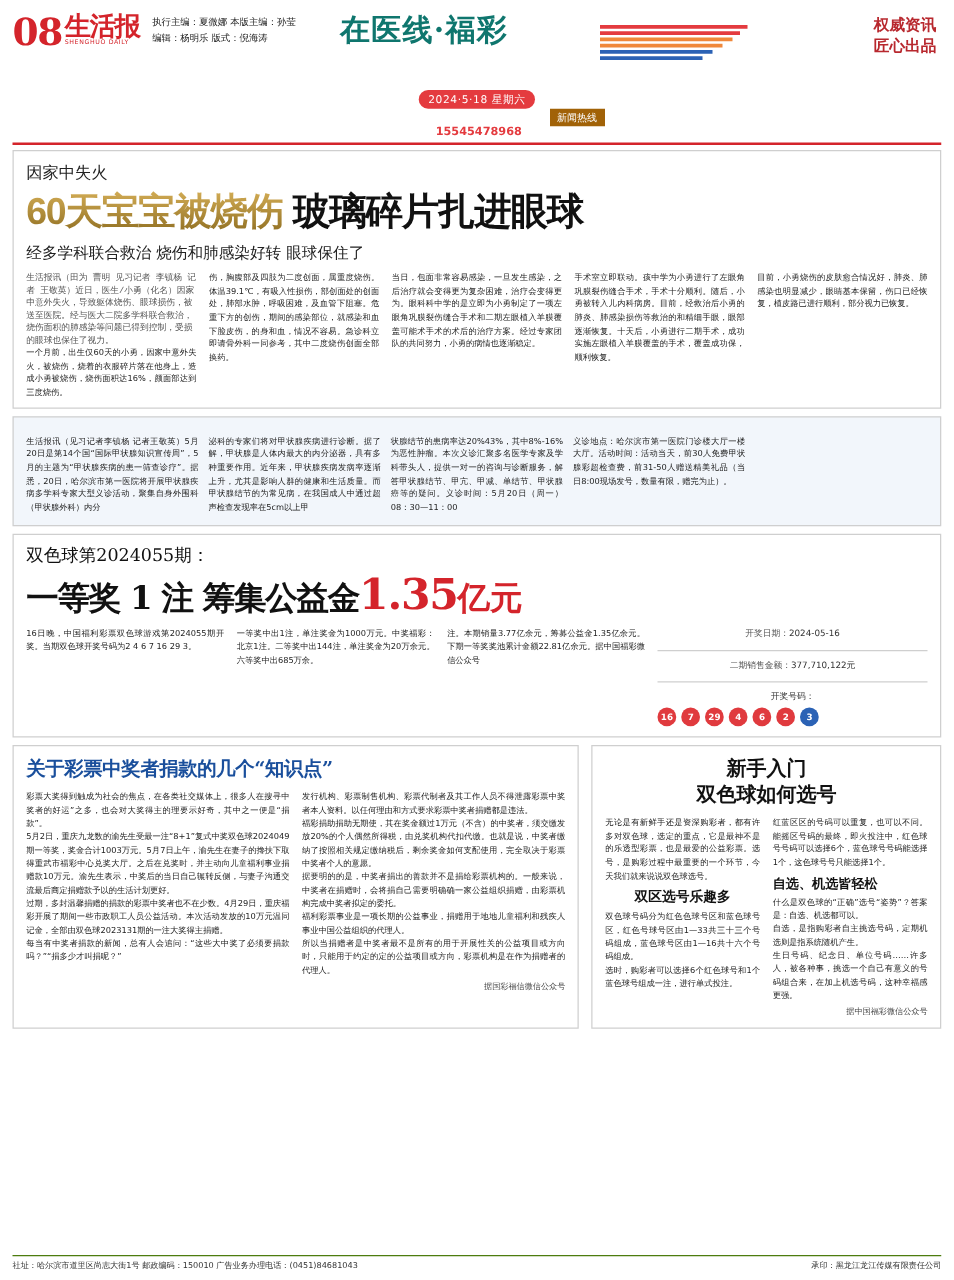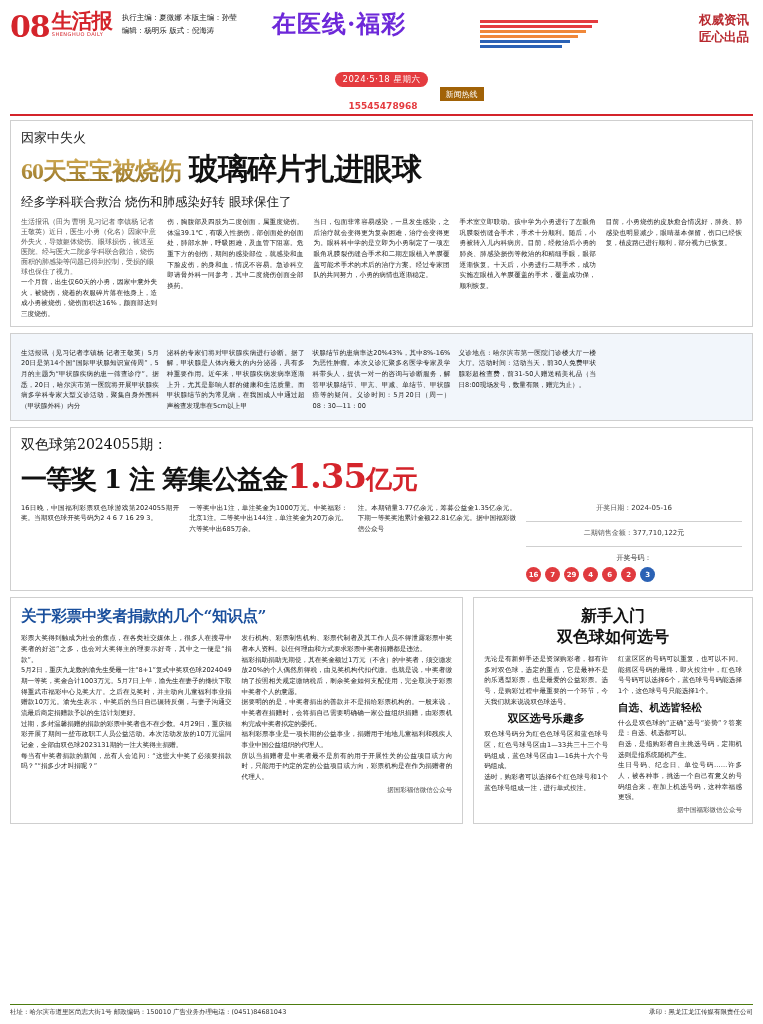--- a/index.html
+++ b/index.html
@@ -23,21 +23,21 @@
   .logo-cn {
     font-size: 21px; font-weight:bold; color:#d4242b; line-height:1;
     font-family:"DejaVu Serif", serif; letter-spacing:-1px;
   }
   .logo-en { font-size:5px; color:#d4242b; letter-spacing:.5px; }
   .staff { margin-left:10px; padding-top:4px; font-size:7.5px; line-height:1.7; color:#222; }
   .center-title {
     position:absolute; left:262px; top:0px; text-align:center;
   }
   .center-title .main {
-    font-size:24px; font-weight:bold; color:#6d28d9; letter-spacing:1px;
+    font-size:24px; font-weight:bold; color:#0f766e; letter-spacing:1px;
     font-family:"DejaVu Serif", serif;
   }
   .arrows { position:absolute; left:470px; top:12px; width:120px; height:22px; }
   .arrows i { display:block; height:3px; margin-bottom:2px; }
   .right-slogan {
     position:absolute; right:4px; top:4px; text-align:center;
     font-size:12.5px; font-weight:bold; color:#b8282e; line-height:1.35;
     font-family:"DejaVu Serif", serif;
   }
   .date-row { display:flex; align-items:center; margin-top:2px;flex-direction:column; }
@@ -49,29 +49,29 @@
     background:#a16207; color:#fff; font-size:8px; padding:1.5px 6px; margin-left:160px;
   }
   .hotline-num { font-size:9px; color:#e43b3f; font-weight:bold; margin-left:3px; }
   .rule-red { height:2px; background:#d4242b; margin-top:3px; }
 
   
   .art1 { border:1px solid #cfcfcf; padding:8px 10px 6px; margin-top:4px; }
   .shoulder { font-size:13px; color:#222; margin-bottom:2px; font-family:"DejaVu Serif", serif;}
   .headline-1 { display:flex; align-items:baseline; gap:8px; }
   .h1-gold {
-    font-size:24px; font-weight:bold; font-family:Liberation Serif, serif;
+    font-size:30px; font-weight:bold; font-family:Liberation Sans, sans-serif;
     background: linear-gradient(#d9b25a,#8a6a1e);
     -webkit-background-clip:text; background-clip:text; color:transparent;
     letter-spacing:-1px;
   }
   .h1-black { font-size:30px; font-weight:bold; font-family:"DejaVu Serif", serif; color:#111; letter-spacing:-1px;}
   .sub-1 { font-size:12.5px; margin-top:4px; color:#222; font-family:"DejaVu Serif", serif;}
   .cols3 { display:grid; grid-template-columns:1fr 1fr 1fr; gap:10px; margin-top:6px; }
-  .byline { font-size:7px; color:#555; font-family:Liberation Serif, serif; }
+  .byline { font-size:7px; color:#555; font-family:Liberation Mono, monospace; }
   .body-txt { font-size:6.6px; line-height:1.62; text-align:justify; color:#222; }
 
   
   .art2 { border:1px solid #cfcfcf; background:#f2f6fb; padding:8px 10px; margin-top:6px; }
   .headline-2 { display:flex; align-items:baseline; gap:6px; }
   .h2-small { font-size:15px; color:#111; font-family:"DejaVu Serif", serif; }
   .h2-blue { font-size:22px; font-weight:bold; color:#1a4f9c; font-family:"DejaVu Serif", serif; letter-spacing:-0.5px;}
   .cols5 { display:grid; grid-template-columns:repeat(5,1fr); gap:8px; margin-top:6px; }
 
   

